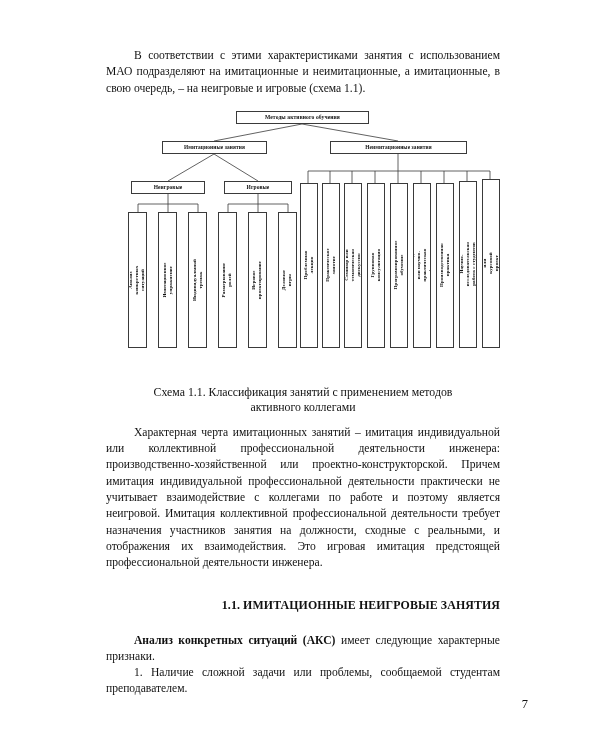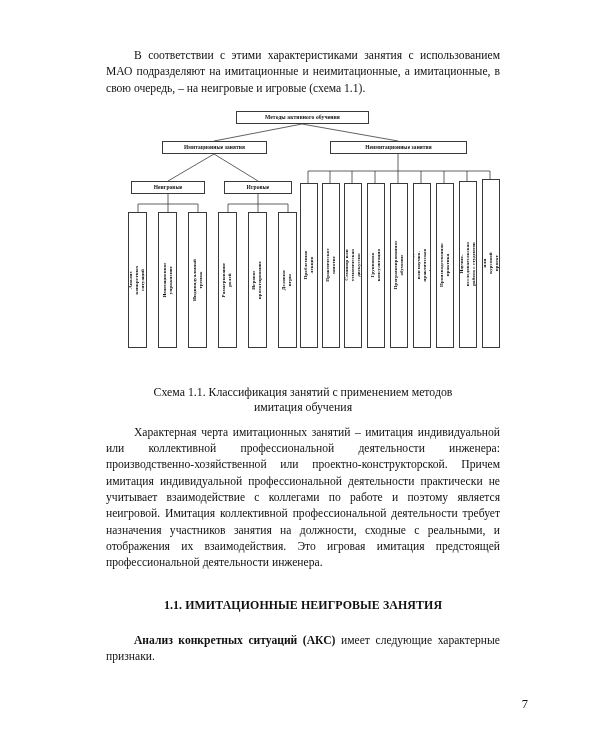--- a/index.html
+++ b/index.html
@@ -47,21 +47,21 @@
     font-size: 11.8px;
     line-height: 15px;
     text-align: center;
   }
 
   
   h2.section-heading {
     margin: 26px 0 0 0;
     font-size: 11.9px;
     font-weight: bold;
-    text-align: center;
+    text-align: right;
     letter-spacing: 0.1px;
   }
 
   p.lead-bold-start { margin-top: 20px; }
   .b { font-weight: bold; }
 
   
   .page-number {
     position: absolute;
     right: 84px;
@@ -228,29 +228,30 @@
         <span class="lbl" style="width:162px;">Научно-исследовательская работа с студентов</span>
       </div>
       <div class="node vert" style="left:376px; top:70px; width:18px; height:169px;">
         <span class="lbl" style="width:164px;">Дипломный или курсовой проект (работа)</span>
       </div>
 
     </div>
 
     <div class="caption">
       <div>Схема 1.1. Классификация занятий с применением методов</div>
-      <div>имитация обучения</div>
+      <div>активного коллегами</div>
     </div>
 
     <div class="gap-10"></div>
 
     <p class="body-text">Характерная черта имитационных занятий – имитация индивидуальной или коллективной профессиональной деятельности инженера: производственно-хозяйственной или проектно-конструкторской. Причем имитация индивидуальной профессиональной деятельности практически не учитывает взаимодействие с коллегами по работе и поэтому является неигровой. Имитация коллективной профессиональной деятельности требует назначения участников занятия на должности, сходные с реальными, и отображения их взаимодействия. Это игровая имитация предстоящей профессиональной деятельности инженера.</p>
 
     <h2 class="section-heading">1.1. ИМИТАЦИОННЫЕ НЕИГРОВЫЕ ЗАНЯТИЯ</h2>
 
     <p class="body-text lead-bold-start"><span class="b">Анализ конкретных ситуаций (АКС)</span><span> имеет следующие характерные признаки.</span></p>
 
+    <p class="body-text">1. Наличие сложной задачи или проблемы, сообщаемой студентам преподавателем.</p>
 
   </div>
 
   <div class="page-number">7</div>
 
 </div>
 
 </body></html>

